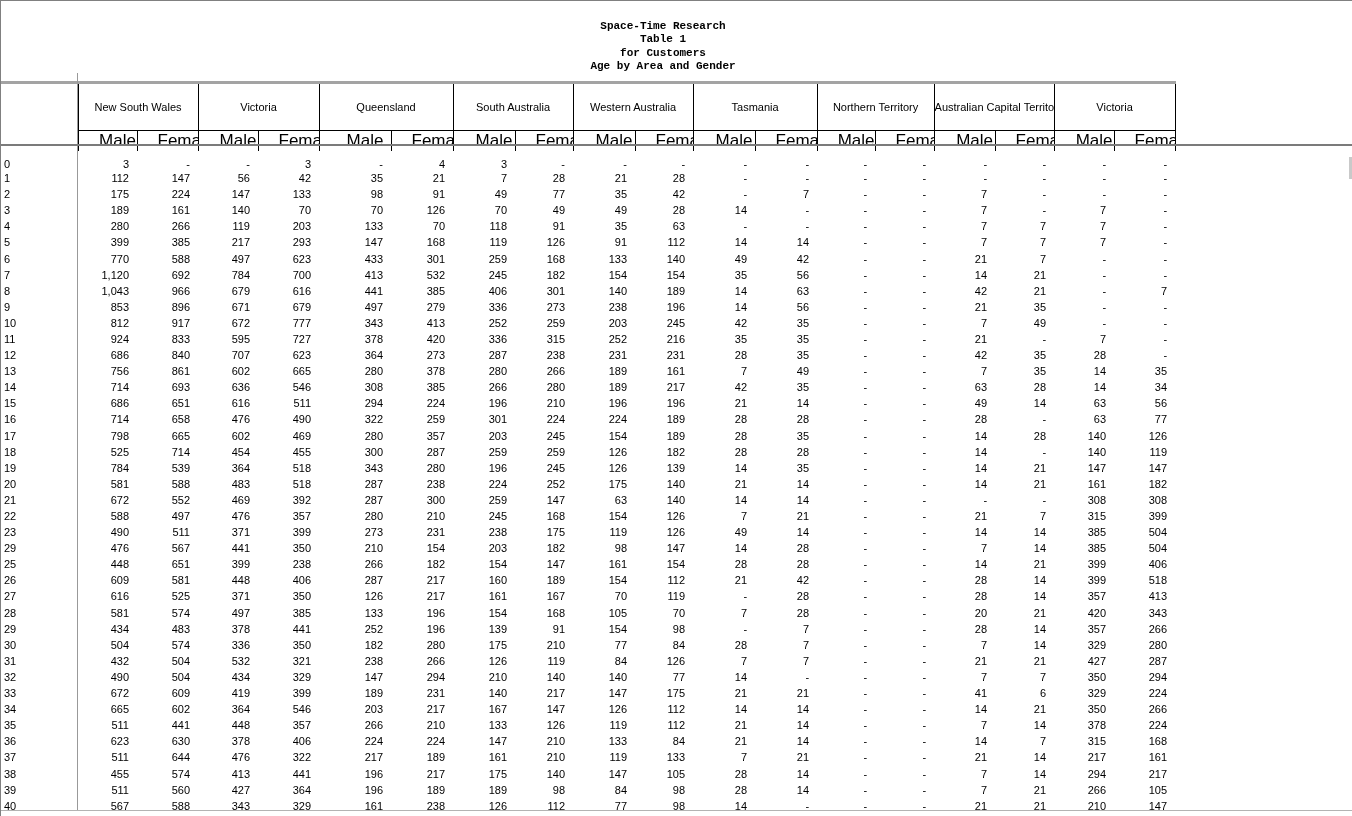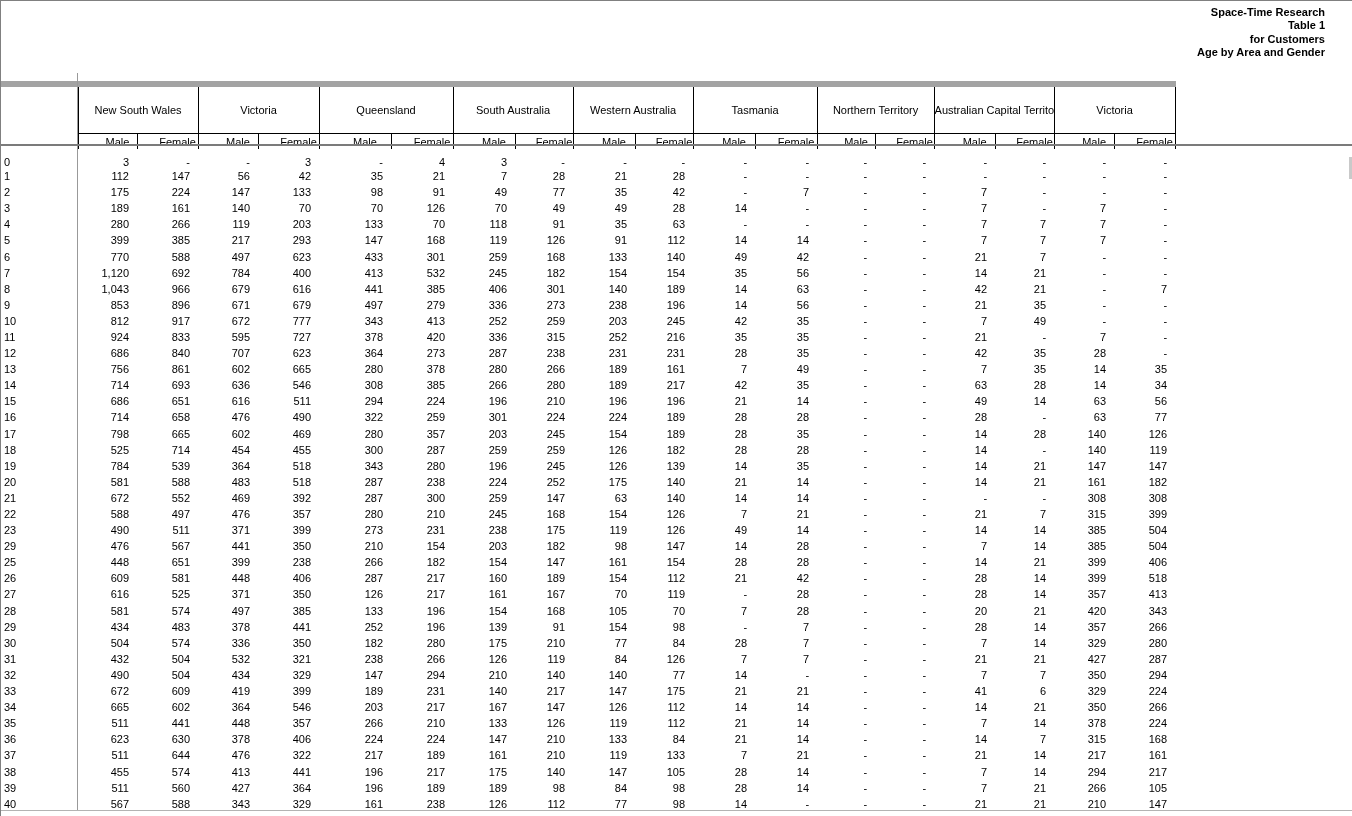--- a/index.html
+++ b/index.html
@@ -8,50 +8,51 @@
     width:1352px; height:816px;
     background:#ffffff;
     border-top:1px solid #808080;
     border-left:1px solid #808080;
     box-sizing:border-box;
     font-family:"Liberation Sans", sans-serif;
     color:#000;
     overflow:hidden;
   }
   .title-block {
-    position:absolute; top:5px; left:0; width:1324px;
-    text-align:right;
+    position:absolute; top:19px; left:0; width:1324px;
+    text-align:center;
+    font-family:Liberation Mono, monospace;
   }
   .title-line {
     display:block;
     font-size:11px; font-weight:bold; line-height:13.4px;
     white-space:pre;
   }
   table.data-table {
     position:absolute; left:0; top:80px;
     border-collapse:collapse; table-layout:fixed;
     width:1174px;
-    border-top:6px solid #a3a3a3;
+    border-top:3px solid #a3a3a3;
     font-size:11px;
   }
   th, td { margin:0; padding:0; font-weight:normal; overflow:hidden; white-space:nowrap; }
   th.corner { border:none; }
   .area-th {
     height:46px;
     border-left:1px solid #000;
     border-bottom:1px solid #000;
     text-align:center; vertical-align:middle;
     font-size:11px; line-height:13px;
   }
   .area-th:last-child { border-right:1px solid #000; }
   .gender-th {
     height:15px;
     border-left:1px solid #000;
     text-align:center; vertical-align:middle;
-    font-size:11px;
+    font-size:17px;
     padding-left:20px;
   }
   .gender-th:last-child { border-right:1px solid #000; }
   tbody tr { height:16.1px; }
   tbody tr:first-child td { padding-top:7px; }
   td.age-td { text-align:left; padding-left:3px; font-size:11px; }
   td.val-td { text-align:right; padding-right:8px; font-size:11px; }
   .vline-left {
     position:absolute; left:76px; top:72px; width:1px; height:738px;
     background:#999999;
@@ -283,21 +284,21 @@
           <td class="val-td">21</td>
           <td class="val-td">7</td>
           <td class="val-td">-</td>
           <td class="val-td">-</td>
         </tr>
         <tr>
           <td class="age-td">7</td>
           <td class="val-td">1,120</td>
           <td class="val-td">692</td>
           <td class="val-td">784</td>
-          <td class="val-td">400</td>
+          <td class="val-td">700</td>
           <td class="val-td">413</td>
           <td class="val-td">532</td>
           <td class="val-td">245</td>
           <td class="val-td">182</td>
           <td class="val-td">154</td>
           <td class="val-td">154</td>
           <td class="val-td">35</td>
           <td class="val-td">56</td>
           <td class="val-td">-</td>
           <td class="val-td">-</td>

